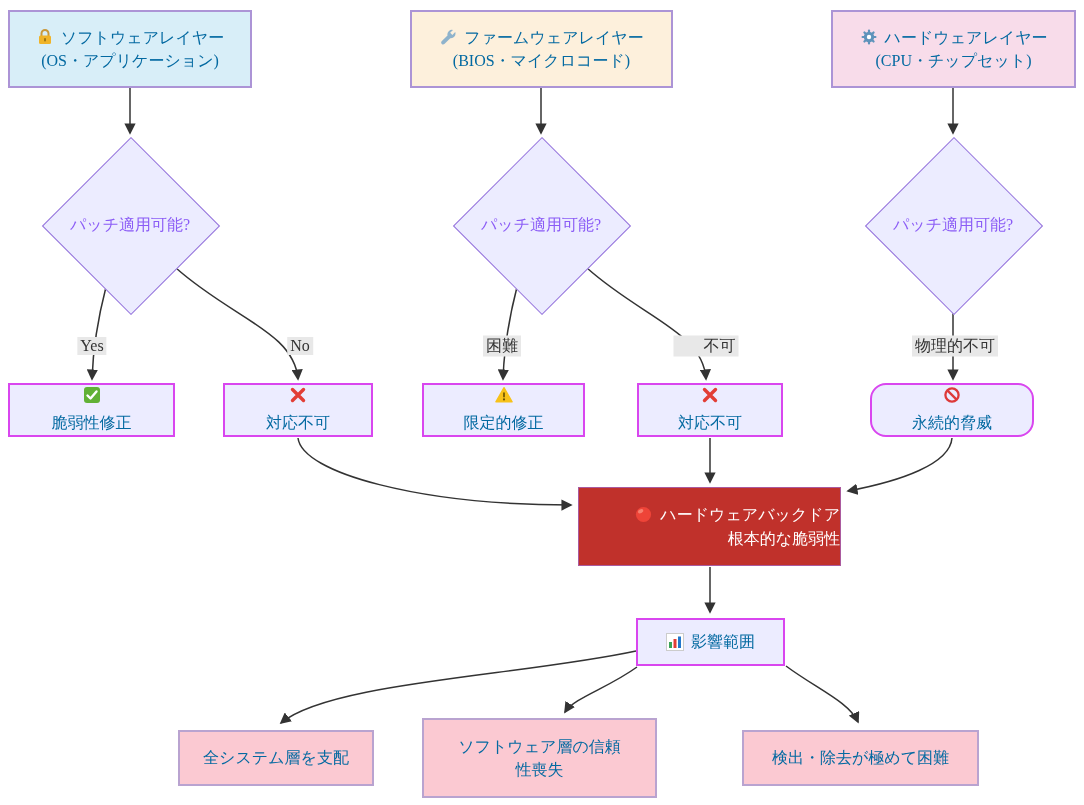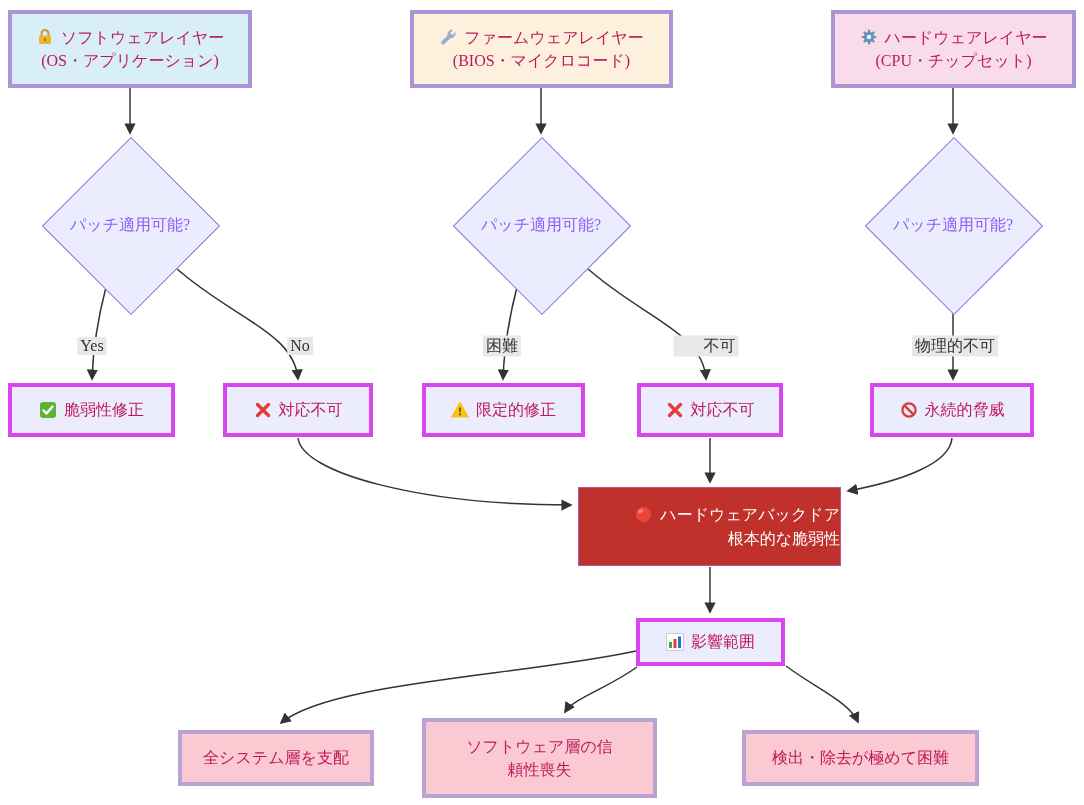--- a/index.html
+++ b/index.html
@@ -4,27 +4,27 @@
 <style>
   html,body{margin:0;padding:0;background:#ffffff;}
   #canvas{
     position:relative;width:1084px;height:805px;background:#ffffff;overflow:hidden;
     font-family:"Liberation Serif","DejaVu Serif",serif;color:#333;
   }
   #edges{position:absolute;left:0;top:0;z-index:0;}
   .node{
     position:absolute;box-sizing:border-box;z-index:2;
     display:flex;flex-direction:column;align-items:center;justify-content:center;
-    text-align:center;font-size:16px;line-height:1.45;color:#be185d;
-    border:4px solid #d946ef;background:#ECECFF;
+    text-align:center;font-size:16px;line-height:1.45;color:#0369a1;
+    border:2px solid #d946ef;background:#ECECFF;
   }
   .layer-sw{background:#d8eef8;border-color:#ac94d6;}
   .layer-fw{background:#fdf0dc;border-color:#ac94d6;}
   .layer-hw{background:#f8dcea;border-color:#ac94d6;}
-  .outcome{flex-direction:row;gap:7px;}
+  .outcome{flex-direction:column;gap:7px;}
   .core{
     background:#c0312b;border:1.5px solid #aa5a9f;color:#ffffff;
   }
   .impact{flex-direction:row;gap:7px;}
   .consequence{background:#fbc9d2;border-color:#b9a3d0;}
   .row{display:flex;flex-direction:row;align-items:center;justify-content:center;gap:7px;}
   .diamond{
     position:absolute;width:124px;height:124px;z-index:1;
     transform:rotate(45deg);background:#ECECFF;border:1px solid #9370DB;
   }
@@ -160,21 +160,21 @@
 
   <div class="node outcome" style="left:637px;top:383px;width:146px;height:54px;">
     <span class="ic">
       <svg width="18" height="18" viewBox="0 0 18 18">
         <path d="M3.5 3.5 14.5 14.5 M14.5 3.5 3.5 14.5" stroke="#e23e36" stroke-width="3.4" stroke-linecap="round"></path>
       </svg>
     </span>
     <span>対応不可</span>
   </div>
 
-  <div class="node outcome" style="left:870px;top:383px;width:164px;height:54px;">
+  <div class="node outcome" style="left:870px;top:383px;width:164px;height:54px;border-radius:16px;">
     <span class="ic">
       <svg width="18" height="18" viewBox="0 0 18 18">
         <circle cx="9" cy="9" r="6.6" fill="none" stroke="#dd3a3a" stroke-width="2.3"></circle>
         <line x1="4.4" y1="4.4" x2="13.6" y2="13.6" stroke="#dd3a3a" stroke-width="2.3"></line>
       </svg>
     </span>
     <span>永続的脅威</span>
   </div>
 
   <div class="node core" style="left:578px;top:487px;width:263px;height:79px;align-items:flex-end;">

